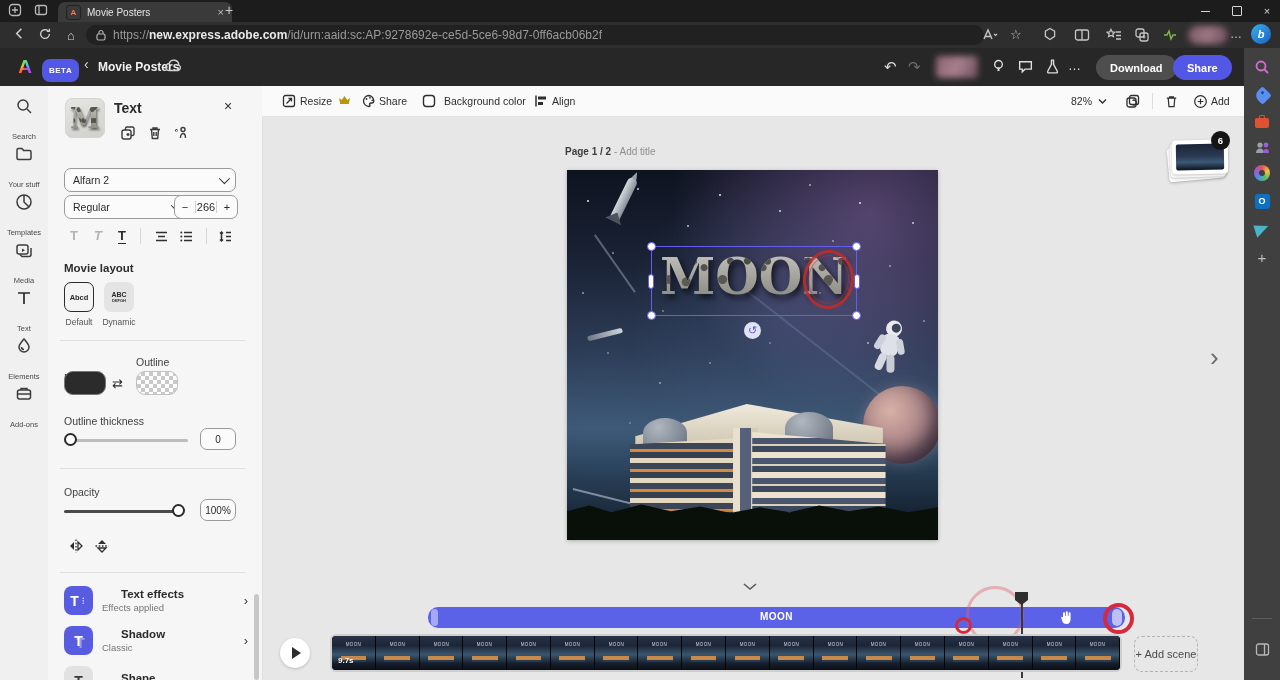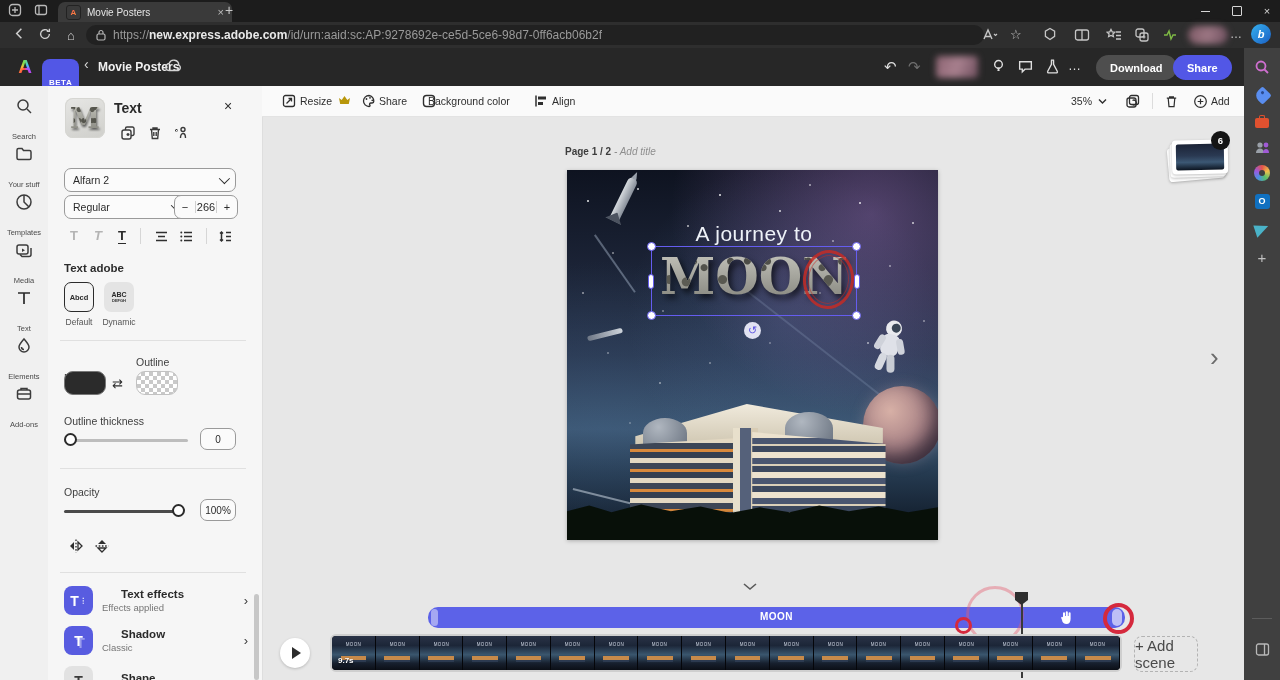--- a/index.html
+++ b/index.html
@@ -24,21 +24,21 @@
   .urlpill{position:absolute;left:86px;top:25px;width:878px;height:20px;background:#212121;border-radius:11px;display:flex;align-items:center;padding:0 10px;gap:7px;}
   .url-text{font-size:12px;color:#9a9a9a;white-space:nowrap;overflow:hidden;}
   .url-text b{color:#e8e8e8;font-weight:bold;}
   .abar-ic{position:absolute;top:27px;width:17px;height:17px;color:#c6c6c6;}
   .avatar-blur{position:absolute;left:1188px;top:26px;width:40px;height:18px;border-radius:9px;background:linear-gradient(100deg,#7d5a66,#9c7683,#6d4f5e);filter:blur(3px);}
   .bing{position:absolute;left:1251px;top:24px;width:20px;height:20px;border-radius:50%;background:linear-gradient(135deg,#35b1ef,#1b5fc4);color:#fff;font-weight:bold;font-size:11px;display:flex;align-items:center;justify-content:center;font-style:italic;}
 
   
   .appheader{position:absolute;left:0;top:48px;width:1244px;height:38px;background:#272727;}
   .ax-logo{position:absolute;left:14px;top:9px;width:22px;height:20px;font-size:19px;font-weight:900;line-height:20px;text-align:center;background:conic-gradient(from 200deg,#ff4040,#ffb93b,#7ddf4a,#3bc3ff,#b14aff,#ff4040);-webkit-background-clip:text;background-clip:text;color:transparent;}
-  .beta{position:absolute;left:42px;top:59px;height:15px;padding:16px 7px;border-radius:8px;background:#5257e6;color:#fff;font-size:8px;font-weight:bold;display:flex;align-items:center;letter-spacing:.5px;}
+  .beta{position:absolute;left:42px;top:59px;height:15px;padding:4px 7px;border-radius:8px;background:#5257e6;color:#fff;font-size:8px;font-weight:bold;display:flex;align-items:center;letter-spacing:.5px;}
   .hdr-back{position:absolute;left:84px;top:56px;color:#dadada;font-size:14px;}
   .hdr-title{position:absolute;left:98px;top:60px;color:#f0f0f0;font-size:12px;font-weight:600;}
   .hdr-cloud{position:absolute;left:164px;top:58px;color:#d5d5d5;}
   .hdr-ic{position:absolute;top:58px;width:18px;height:18px;color:#dedede;}
   .redacted{position:absolute;left:936px;top:56px;width:42px;height:22px;border-radius:4px;background:linear-gradient(110deg,#8c6472,#a8808e,#70505f);filter:blur(3px);}
   .pill-btn{position:absolute;top:55px;height:25px;border-radius:14px;display:flex;align-items:center;justify-content:center;font-size:11px;font-weight:600;color:#fff;padding:0 14px;}
   .dl{left:1096px;background:#4e4e4e;}
   .sh{left:1173px;background:#5257e6;}
 
   
@@ -79,21 +79,21 @@
   .eff-chev{position:absolute;right:2px;top:7px;font-size:13px;color:#3a3a3a;}
   .panel-scroll{position:absolute;left:206px;top:508px;width:5px;height:86px;border-radius:3px;background:#c7c7c7;}
 
   
   .toolbar{position:absolute;left:262px;top:86px;width:982px;height:30px;background:#fafafa;border-bottom:1px solid #e3e3e3;}
   .tb-label{position:absolute;top:9px;font-size:10.5px;color:#2e2e2e;}
   .tb-ic{position:absolute;top:8px;width:14px;height:14px;color:#2e2e2e;}
   .tb-sep{position:absolute;top:7px;width:1px;height:16px;background:#dcdcdc;}
   .page-label{position:absolute;left:565px;top:146px;font-size:10px;}
   .page-label b{color:#3d3d3d;}
-  .page-label span{color:#8e8e8e;font-style:italic;}
+  .page-label span{color:#8e8e8e;}
   .poster{position:absolute;left:567px;top:170px;width:371px;height:370px;overflow:hidden;background:linear-gradient(180deg,#0e1320 0%,#1b2336 26%,#2a3952 50%,#3c5874 70%,#253a50 82%,#0c1420 100%);box-shadow:0 1px 4px rgba(0,0,0,.25);}
   .nebula{position:absolute;inset:0;background:radial-gradient(circle at 82% 12%,rgba(150,110,180,.48),transparent 45%),radial-gradient(circle at 58% 40%,rgba(90,120,170,.25),transparent 50%),radial-gradient(circle at 10% 70%,rgba(70,100,140,.2),transparent 40%);}
   .stars{position:absolute;left:0;top:0;width:2px;height:2px;border-radius:50%;background:transparent;box-shadow:20px 30px 0 0 rgba(255,255,255,.9),45px 82px 0 0 rgba(255,255,255,.5),70px 18px 0 0 rgba(255,255,255,.8),95px 140px 0 0 rgba(255,255,255,.4),120px 55px 0 0 rgba(255,255,255,.7),152px 24px 0 0 rgba(255,255,255,.9),180px 92px 0 0 rgba(255,255,255,.45),212px 40px 0 0 rgba(255,255,255,.8),242px 14px 0 0 rgba(255,255,255,.6),265px 70px 0 0 rgba(255,255,255,.5),292px 32px 0 0 rgba(255,255,255,.85),322px 95px 0 0 rgba(255,255,255,.5),345px 52px 0 0 rgba(255,255,255,.75),356px 150px 0 0 rgba(255,255,255,.45),40px 182px 0 0 rgba(255,255,255,.4),92px 212px 0 0 rgba(255,255,255,.5),300px 172px 0 0 rgba(255,255,255,.6),332px 222px 0 0 rgba(255,255,255,.4),15px 122px 0 0 rgba(255,255,255,.55),252px 122px 0 0 rgba(255,255,255,.4),202px 172px 0 0 rgba(255,255,255,.35),142px 192px 0 0 rgba(255,255,255,.4),62px 252px 0 0 rgba(255,255,255,.3),312px 262px 0 0 rgba(255,255,255,.35);}
   .trail{position:absolute;background:rgba(210,225,245,.35);height:1.5px;transform-origin:left center;}
   .rocket{position:absolute;left:52px;top:6px;width:10px;height:46px;transform:rotate(26deg);background:linear-gradient(90deg,#d6dade,#868d98);border-radius:5px 5px 2px 2px;}
   .rocket:before{content:"";position:absolute;left:-4px;bottom:-2px;width:18px;height:10px;background:#4c5360;clip-path:polygon(0 100%,50% 0,100% 100%);}
   .rocket:after{content:"";position:absolute;left:2px;top:-7px;width:6px;height:8px;background:#9aa1ab;clip-path:polygon(50% 0,100% 100%,0 100%);}
   .ship{position:absolute;left:20px;top:162px;width:36px;height:5px;background:linear-gradient(90deg,#6d7685,#cfd5dc);border-radius:3px;transform:rotate(-14deg);}
   .poster-sub{position:absolute;left:62px;top:52px;width:250px;text-align:center;font-size:21px;color:#eef2f8;letter-spacing:.5px;}
   .moon-word{position:absolute;left:84px;top:79px;width:206px;text-align:center;font-family:"DejaVu Serif",serif;font-weight:900;font-size:50px;line-height:1.1;letter-spacing:0px;background-color:#9c9c94;background-image:radial-gradient(circle at 15% 30%,#50504a 3px,transparent 4px),radial-gradient(circle at 35% 65%,#585850 4px,transparent 5px),radial-gradient(circle at 58% 28%,#4c4c46 3px,transparent 4px),radial-gradient(circle at 75% 62%,#5c5c54 4px,transparent 5px),radial-gradient(circle at 90% 38%,#52524c 3px,transparent 4px),linear-gradient(180deg,#c6c6be,#83837b);background-size:37px 41px,53px 47px,61px 43px,47px 53px,59px 49px,100% 100%;-webkit-background-clip:text;background-clip:text;color:transparent;filter:drop-shadow(3px 4px 3px rgba(0,0,0,.65));}
@@ -127,21 +127,21 @@
   .ring{position:absolute;border-radius:50%;box-sizing:border-box;}
   .playhead-line{position:absolute;left:1021px;top:597px;width:2px;height:81px;background:#3a3a3a;}
   .playhead-handle{position:absolute;left:1015px;top:592px;width:13px;height:13px;background:#2e2e2e;clip-path:polygon(0 0,100% 0,100% 62%,50% 100%,0 62%);}
   .playbtn{position:absolute;left:280px;top:638px;width:30px;height:30px;border-radius:50%;background:#fff;box-shadow:0 1px 3px rgba(0,0,0,.2);display:flex;align-items:center;justify-content:center;}
   .playbtn .tri{width:0;height:0;border-left:9px solid #2c2c2c;border-top:6px solid transparent;border-bottom:6px solid transparent;margin-left:2px;}
   .filmstrip{position:absolute;left:330px;top:634px;width:792px;height:38px;background:#1b1b22;border:2px solid #cfcfcf;border-radius:6px;display:flex;overflow:hidden;box-sizing:border-box;}
   .frame{flex:1;position:relative;background:linear-gradient(180deg,#2a3347 0%,#1c2638 28%,#3a566e 55%,#17202e 80%,#0b0f16 100%);border-right:1px solid #05060a;}
   .frame .fr-title{position:absolute;left:0;right:0;top:5px;text-align:center;font-size:5px;color:#cfd6e4;letter-spacing:.3px;transform:scale(.9);}
   .frame .fr-bldg{position:absolute;left:20%;right:20%;top:58%;height:4px;background:#c78a4a;box-shadow:0 2px 0 #2c3a50;}
   .dur{position:absolute;left:338px;top:656px;font-size:8px;font-weight:bold;color:#fff;text-shadow:0 1px 2px rgba(0,0,0,.8);z-index:5;}
-  .addscene{position:absolute;left:1134px;top:636px;width:64px;height:36px;border:1.5px dashed #b3b3b3;border-radius:8px;display:flex;align-items:center;justify-content:center;font-size:15px;color:#4a4a4a;box-sizing:border-box;}
+  .addscene{position:absolute;left:1134px;top:636px;width:64px;height:36px;border:1.5px dashed #b3b3b3;border-radius:8px;display:flex;align-items:center;justify-content:center;font-size:11px;color:#4a4a4a;box-sizing:border-box;}
 
   
   .edgebar{position:absolute;left:1244px;top:48px;width:36px;height:632px;background:#404040;}
   .eb-ic{position:absolute;left:9px;width:18px;height:18px;display:flex;align-items:center;justify-content:center;}
   .swirl{width:16px;height:16px;border-radius:50%;background:conic-gradient(#e2524a,#f0c04a,#58c06a,#4a90e0,#9a5ae0,#e2524a);position:relative;}
   .swirl:after{content:"";position:absolute;inset:5px;border-radius:50%;background:#404040;}
   .outlook{width:15px;height:15px;border-radius:3px;background:#1070c0;color:#fff;font-size:9px;font-weight:bold;display:flex;align-items:center;justify-content:center;}
   .tagic{width:13px;height:13px;background:#5a8ef0;border-radius:2px 2px 2px 7px;transform:rotate(45deg);position:relative;}
   .tagic:after{content:"";position:absolute;left:3px;top:3px;width:3px;height:3px;border-radius:50%;background:#2a4a90;}
   .caseic{width:14px;height:10px;background:#e0512f;border-radius:2px;position:relative;margin-top:3px;}
@@ -384,21 +384,21 @@
           <circle cx="2.3" cy="11.5" r="1" fill="#2f2f2f" stroke="none"></circle>
         </svg>
       </div>
     <div class="vsep" style="left:158px"></div>
     <div class="fmt-ic" style="left:170px">
         <svg width="15" height="15" viewBox="0 0 15 15" fill="none" stroke="#2f2f2f" stroke-width="1.5">
           <path d="M3.5 3v9M2 4.5L3.5 3 5 4.5M2 10.5L3.5 12 5 10.5M8 3.5h5M8 7.5h5M8 11.5h5"></path>
         </svg>
       </div>
 
-    <div class="sec-label" style="left:16px;top:176px">Text adobe</div>
+    <div class="sec-label" style="left:16px;top:176px">Movie layout</div>
     <div class="tile sel" style="left:16px;top:196px">
         <span style="font-size:7.5px;font-weight:bold;color:#2b2b2b">Abcd</span>
       </div>
     <div class="tile" style="left:56px;top:196px;background:#e4e4e4">
       <span style="font-size:7px;font-weight:bold;color:#2b2b2b">ABC</span>
       <span style="font-size:4px;font-weight:bold;color:#2b2b2b">DEFGH</span>
     </div>
     <div class="tile-cap" style="left:11px;top:231px">Default</div>
     <div class="tile-cap" style="left:51px;top:231px">Dynamic</div>
 
@@ -479,31 +479,31 @@
           <circle cx="8" cy="3.8" r=".9" fill="#2e2e2e" stroke="none"></circle>
           <circle cx="10.3" cy="6.3" r=".9" fill="#2e2e2e" stroke="none"></circle>
         </svg>
       </div>
     <div class="tb-label" style="left:117px">Share</div>
     <div class="tb-ic" style="left:160px">
         <svg width="14" height="14" viewBox="0 0 14 14" fill="#fff" stroke="#2e2e2e" stroke-width="1.4">
           <rect x="1.5" y="1.5" width="11" height="11" rx="3"></rect>
         </svg>
       </div>
-    <div class="tb-label" style="left:166px">Background color</div>
+    <div class="tb-label" style="left:182px">Background color</div>
     <div class="tb-ic" style="left:272px">
         <svg width="14" height="14" viewBox="0 0 14 14" fill="none" stroke="#2e2e2e" stroke-width="1.5">
           <path d="M2 1.5v11"></path>
           <rect x="4" y="2.5" width="8" height="3" fill="#2e2e2e" stroke="none"></rect>
           <rect x="4" y="8" width="5" height="3" fill="#2e2e2e" stroke="none"></rect>
         </svg>
       </div>
     <div class="tb-label" style="left:290px">Align</div>
 
-    <div class="tb-label" style="left:809px">35%</div>
+    <div class="tb-label" style="left:809px">82%</div>
     <div class="tb-ic" style="left:836px;top:12px">
         <svg width="9" height="7" viewBox="0 0 9 7" fill="none" stroke="#2e2e2e" stroke-width="1.4">
           <path d="M1 1.5l3.5 3.5L8 1.5"></path>
         </svg>
       </div>
     <div class="tb-ic" style="left:863px">
         <svg width="15" height="15" viewBox="0 0 15 15" fill="none" stroke="#2e2e2e" stroke-width="1.3">
           <rect x="2" y="4" width="9" height="9" rx="2"></rect>
           <rect x="4.5" y="1.5" width="9" height="9" rx="2"></rect>
           <path d="M7.5 6.5a2.4 2.4 0 1 1 0 4"></path>
@@ -528,21 +528,20 @@
 
   <div class="poster">
     <div class="nebula"></div>
     <div class="stars"></div>
     <div class="trail" style="left:28px;top:64px;width:70px;transform:rotate(55deg)"></div>
     <div class="trail" style="left:180px;top:120px;width:260px;transform:rotate(38deg);background:rgba(180,200,230,.18)"></div>
     <div class="trail" style="left:6px;top:318px;width:120px;transform:rotate(14deg);background:rgba(220,230,240,.5)"></div>
     <div class="rocket"></div>
     <div class="ship"></div>
 
-    <div class="poster-sub">A journey to</div>
     <div class="moon-word">MOON</div>
 
     <div class="planet"></div>
 
     <div class="astronaut">
       <svg width="44" height="62" viewBox="0 0 44 62">
           <circle cx="22" cy="10" r="8" fill="#e9eaee"></circle>
           <circle cx="24" cy="9" r="4.5" fill="#3a4656"></circle>
           <rect x="13" y="16" width="18" height="22" rx="7" fill="#dfe1e8"></rect>
           <rect x="8" y="18" width="7" height="16" rx="3.5" fill="#cfd2da" transform="rotate(18 11 26)"></rect>

